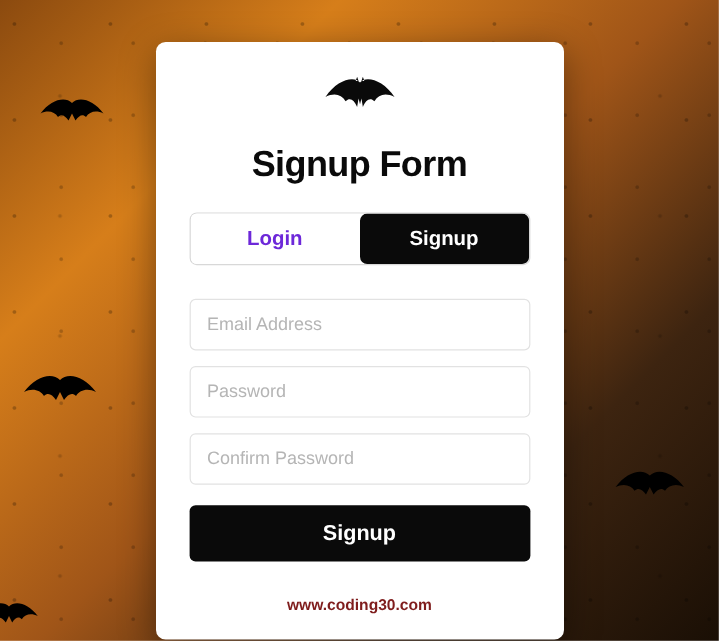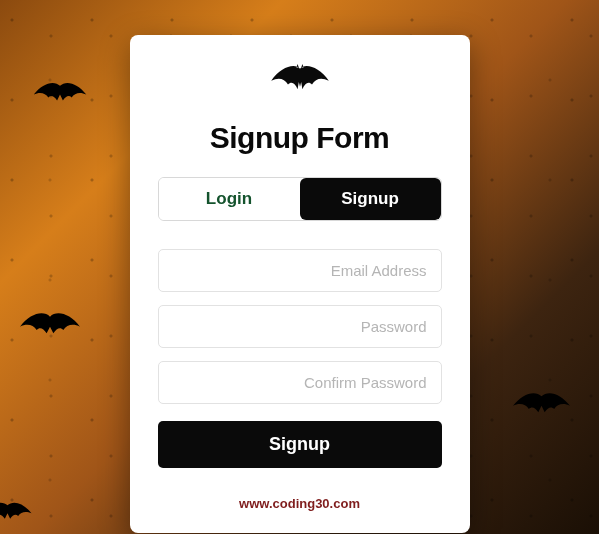--- a/index.html
+++ b/index.html
@@ -68,39 +68,38 @@
       border-radius: 6px;
       overflow: hidden;
       margin-bottom: 28px;
     }
     .tab {
       flex: 1;
       padding: 11px 0;
       font-size: 17px;
       font-weight: 600;
       background: #ffffff;
-      color: #14532d;
+      color: #6d28d9;
       cursor: pointer;
       border: none;
     }
     .tab.active {
       background: #0a0a0a;
       color: #ffffff;
       border-radius: 6px;
     }
     .input-field {
       width: 100%;
       padding: 12px 14px;
       font-size: 15px;
       border: 1px solid #e2e2e2;
       border-radius: 5px;
       margin-bottom: 13px;
       color: #333;
       outline: none;
-      text-align: right;
     }
     .input-field::placeholder {
       color: #b5b5b5;
     }
     .submit-btn {
       width: 100%;
       padding: 13px 0;
       font-size: 18px;
       font-weight: 600;
       background: #0a0a0a;

